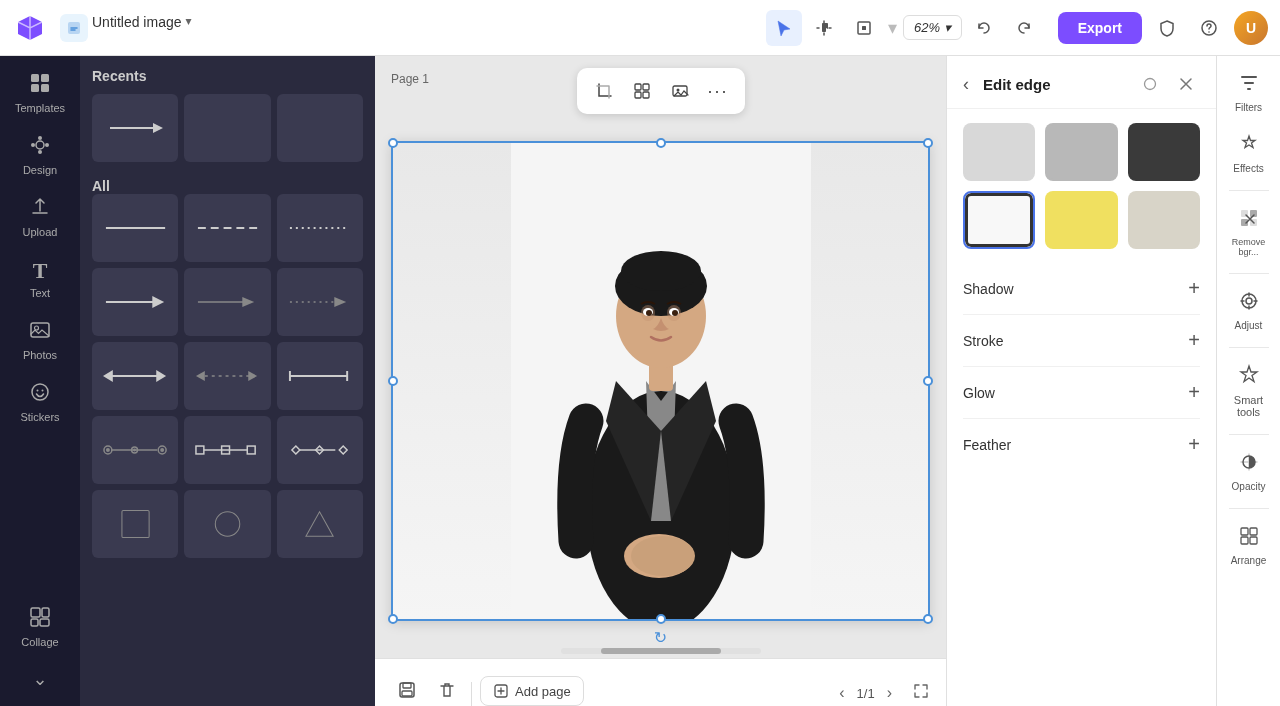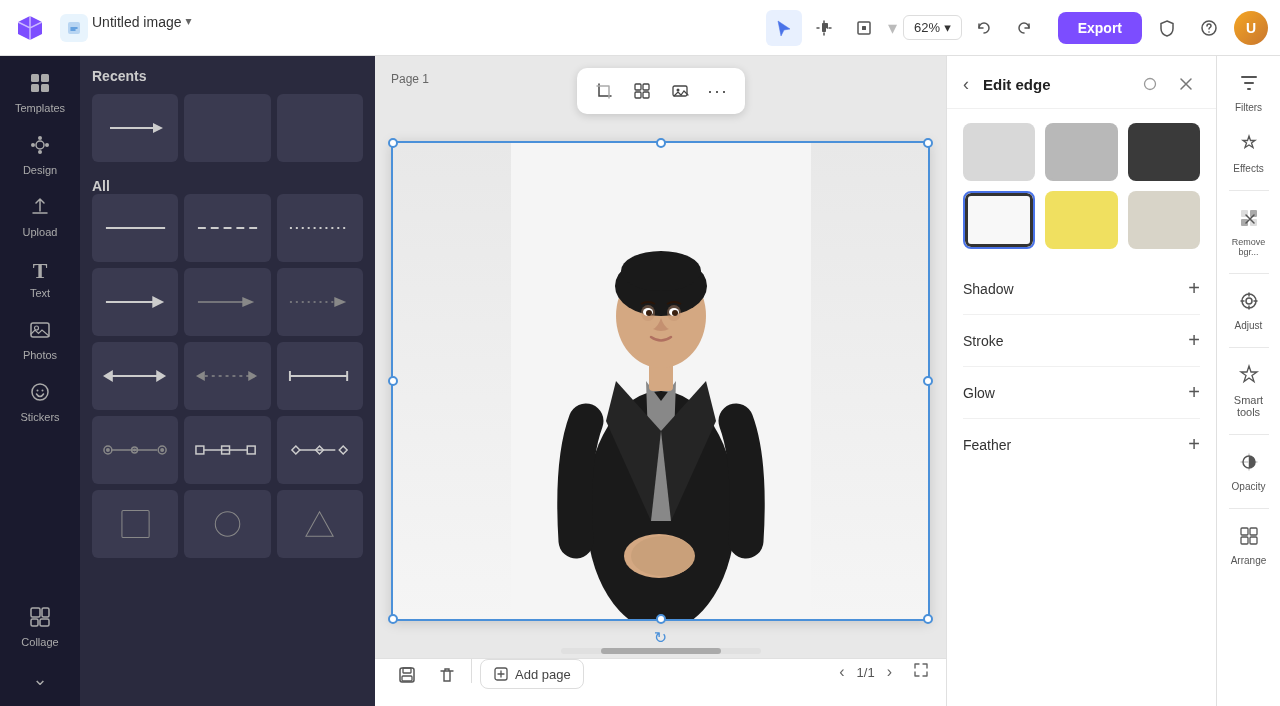--- a/index.html
+++ b/index.html
@@ -51,20 +51,21 @@
     }
     .tool-btn.active { background: #e8f0fe; color: #4a73e8; }
     .zoom-control {
       display: flex; align-items: center; gap: 4px;
       padding: 4px 10px;
       border: 1px solid #ddd;
       border-radius: 6px;
       cursor: pointer;
       font-size: 13px; color: #333;
       background: #fff;
+      font-style: italic;
     }
     .topbar-right {
       display: flex; align-items: center; gap: 8px;
       margin-left: 8px;
     }
     .export-btn {
       background: #7c4dff; color: #fff;
       border: none; border-radius: 8px;
       padding: 8px 20px; font-size: 14px; font-weight: 600;
       cursor: pointer;
@@ -237,21 +238,21 @@
       overflow: hidden;
     }
 
     
     .bottom-bar {
       position: absolute;
       bottom: 0; left: 0; right: 0;
       height: 48px;
       background: #fff;
       border-top: 1px solid #e0e0e0;
-      display: flex; align-items: flex-start;
+      display: flex; align-items: flex-end;
       padding: 0 16px;
       gap: 8px;
       z-index: 5;
     }
     .bottom-btn {
       border: none; background: transparent;
       cursor: pointer; color: #555; font-size: 16px;
       display: flex; align-items: center; justify-content: center;
       width: 32px; height: 32px; border-radius: 6px;
     }

